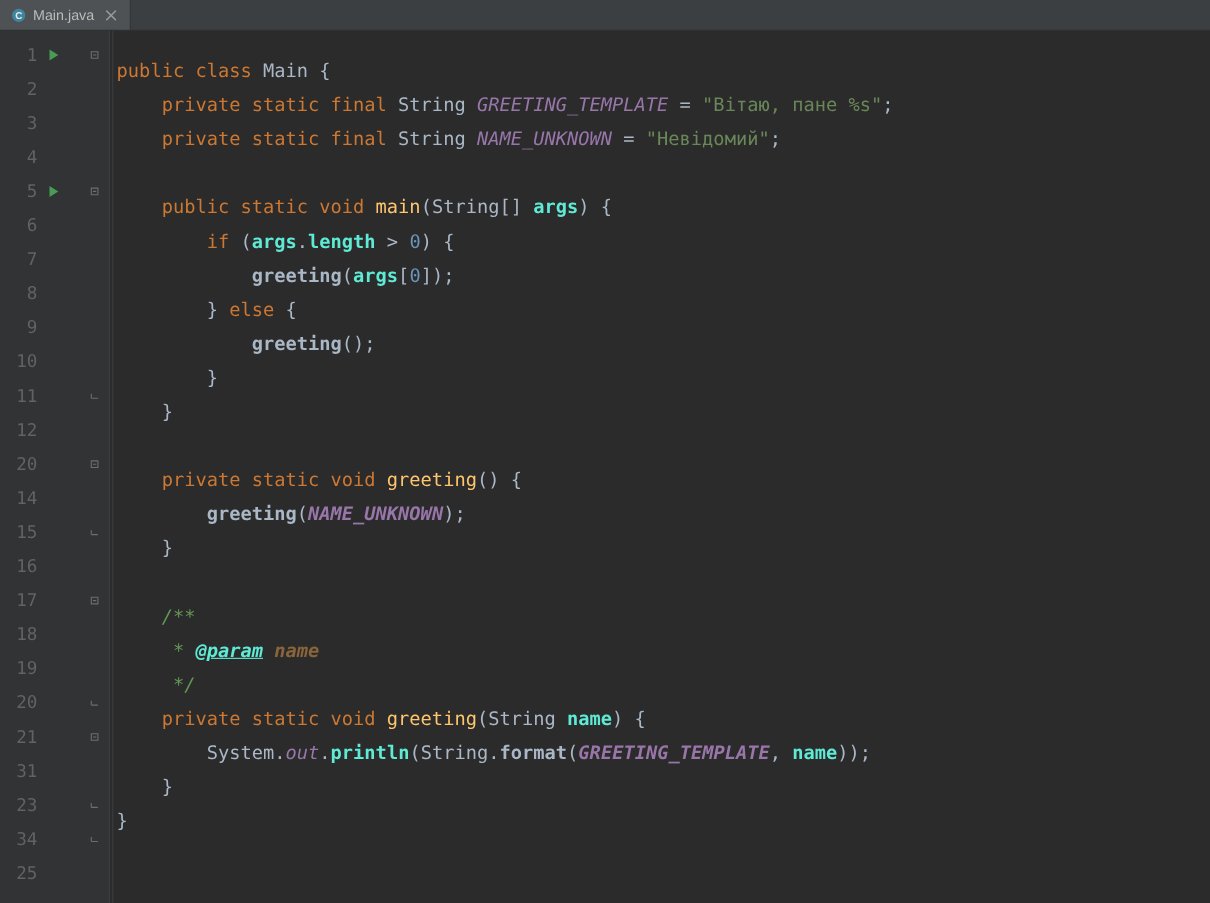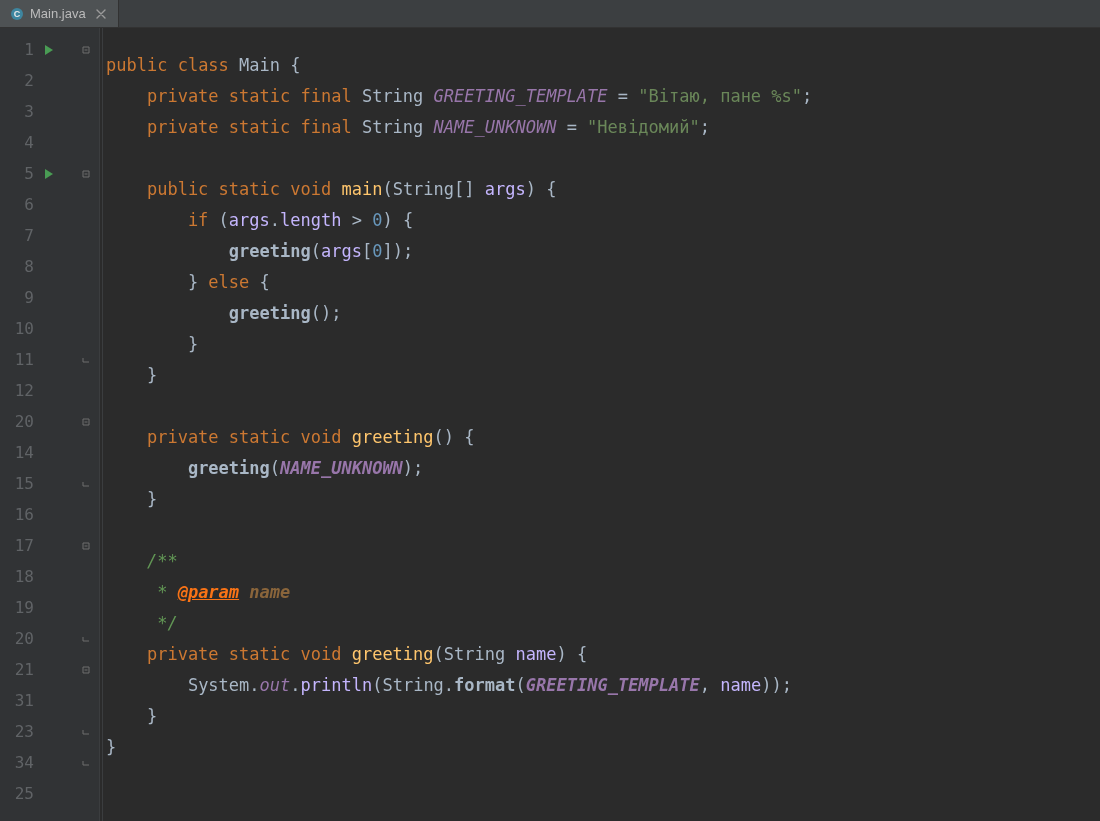--- a/index.html
+++ b/index.html
@@ -103,30 +103,30 @@
   .cline {
     height: 31px;
     display: flex;
     align-items: center;
     white-space: pre;
     line-height: 31px;
   }
   .tok { display: inline; }
   .kw   { color: #cc7832; }
   .type { color: #a9b7c6; }
-  .ident{ color: #c4b5fd; }
+  .ident{ color: #5eead4; font-weight: bold; }
   .mname{ color: #ffc66d; }
   .field{ color: #9876aa; font-style: italic; }
   .fieldb{ color: #9876aa; font-style: italic; font-weight: bold; }
   .str  { color: #6a8759; }
   .num  { color: #6897bb; }
   .punc { color: #a9b7c6; }
   .call { color: #a9b7c6; font-weight: bold; }
   .comment { color: #629755; font-style: italic; }
-  .doctag  { color: #f97316; font-style: italic; font-weight: bold; text-decoration: underline; }
+  .doctag  { color: #5eead4; font-style: italic; font-weight: bold; text-decoration: underline; }
   .docparam{ color: #8a653b; font-style: italic; font-weight: bold; }
 </style>
 </head>
 <body>
 
 <div class="tabbar">
   <div class="tab">
     <span class="tab-icon">
       <svg viewBox="0 0 14 14">
           <circle cx="7" cy="7" r="6" fill="#3e86a0"></circle>

